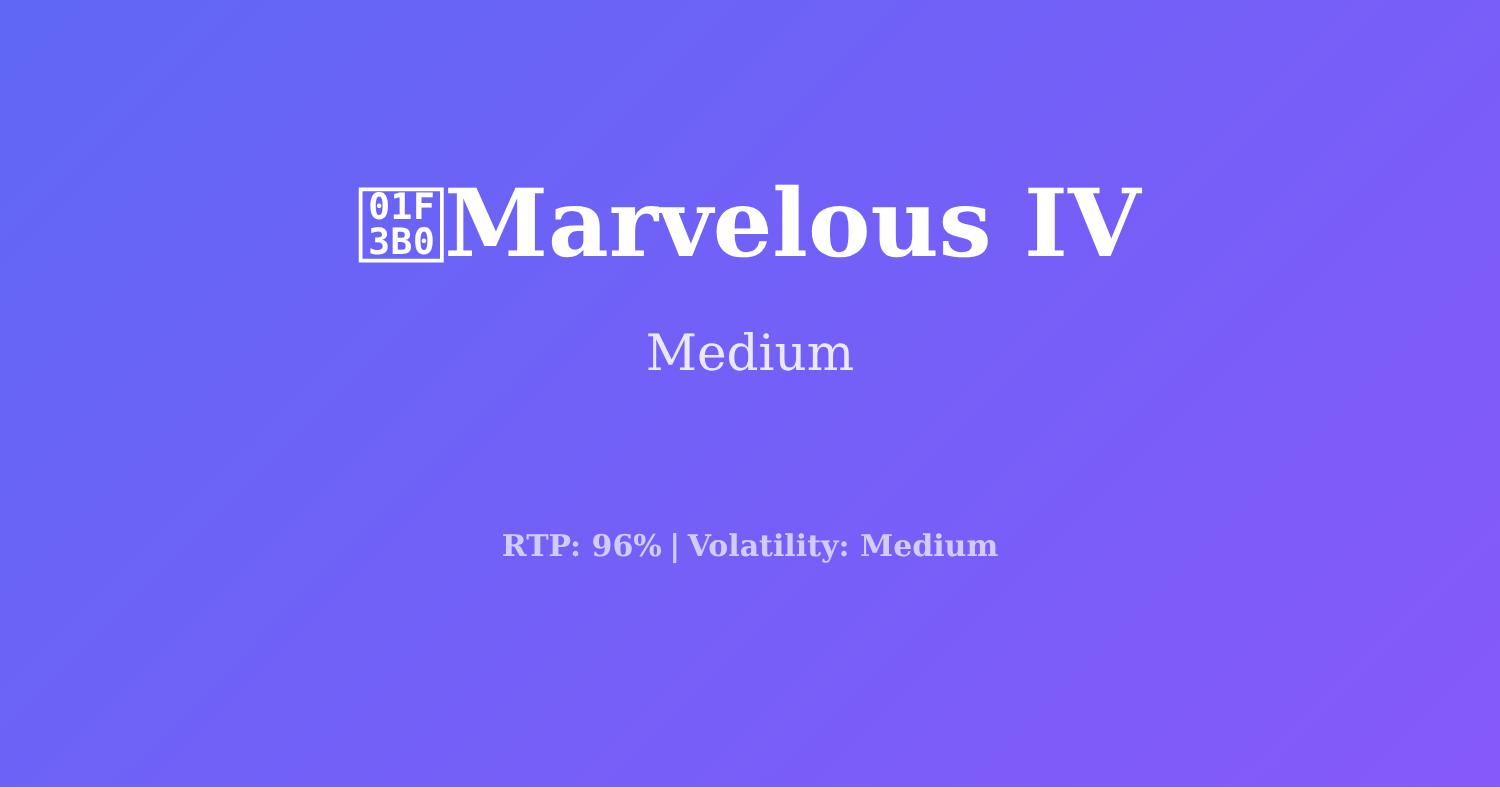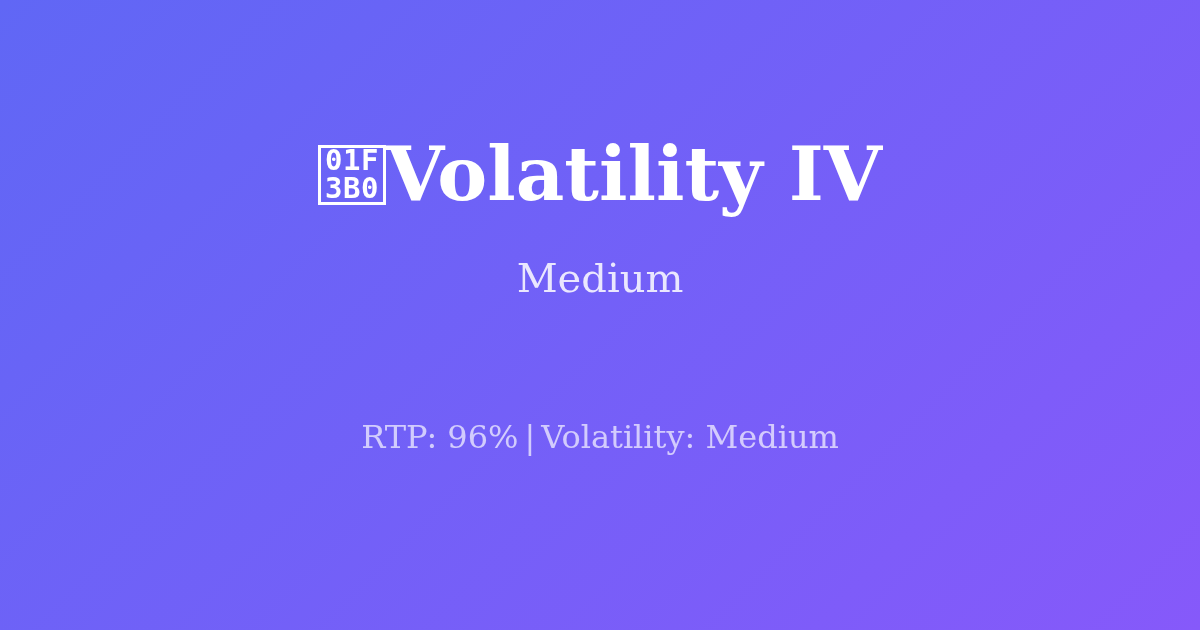--- a/index.html
+++ b/index.html
@@ -74,40 +74,40 @@
     font-weight: 400;
     line-height: 1.1;
     white-space: nowrap;
   }
 
   .meta {
     margin: 0;
     margin-top: 118px;
     color: rgba(255, 255, 255, 0.68);
     font-family: "DejaVu Serif", "Liberation Serif", serif;
-    font-size: 32px;
-    font-weight: 400;
+    font-size: 24px;
+    font-weight: 700;
     line-height: 1.2;
     white-space: nowrap;
   }
   .meta .sep { padding: 0 6px; }
 </style>
 </head>
 <body>
 
 <div class="card">
 
   <div class="title-row">
 
     <div class="tofu" aria-label="slot machine emoji (unsupported glyph)">
       <span>01F</span>
       <span>3B0</span>
     </div>
 
-    <h1 class="title">Volatility IV</h1>
+    <h1 class="title">Marvelous IV</h1>
 
   </div>
 
   <div class="subtitle">Medium</div>
 
   <div class="meta">
     <span>RTP: 96%</span><span class="sep">|</span><span>Volatility: Medium</span>
   </div>
 
 </div>

